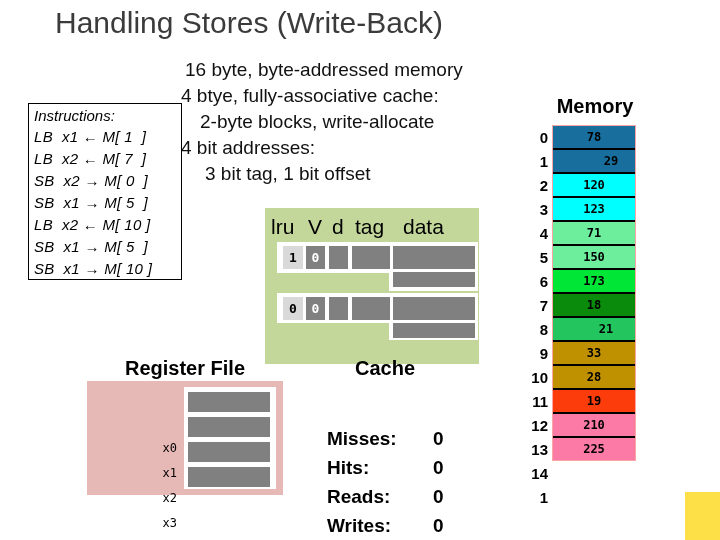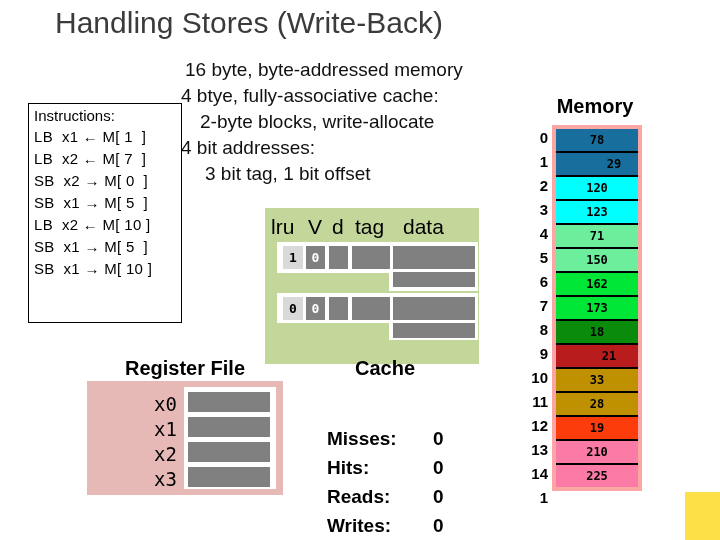--- a/index.html
+++ b/index.html
@@ -7,22 +7,22 @@
          font-family:"Liberation Sans",sans-serif;color:#000;}
   .abs{position:absolute;}
 
   .title{left:55px;top:6px;font-size:30px;color:#3b3b3b;white-space:nowrap;}
 
   .desc{left:181px;top:57px;font-size:19px;line-height:26px;color:#111;}
   .desc .ind-a{padding-left:4px;}
   .desc .ind-b{padding-left:19px;}
   .desc .ind-c{padding-left:24px;}
 
-  .instr-box{left:28px;top:103px;width:154px;height:220px;border:1px solid #000;
-             background:#fff;box-sizing:border-box;padding:3px 0 16px 5px;}
+  .instr-box{left:28px;top:103px;width:154px;height:177px;border:1px solid #000;
+             background:#fff;box-sizing:border-box;padding:3px 0 16px 5px;font-style:italic;}
   .instr-label{font-size:15px;margin-bottom:2px;}
   .instr-line{font-size:15px;line-height:22px;white-space:pre;letter-spacing:0.3px;}
 
   .cache-box{left:265px;top:208px;width:214px;height:156px;background:#c4d79b;}
   .ch{position:absolute;top:7px;font-size:21px;color:#000;}
   .wstrip{position:absolute;background:#ffffff;}
   .gcell{position:absolute;background:#808080;}
   .lru-cell{position:absolute;background:#d9d9d9;color:#000;}
   .bit{font-family:"DejaVu Sans Mono",monospace;font-weight:bold;font-size:13px;
        text-align:center;}
@@ -30,23 +30,23 @@
 
   .cap{font-weight:bold;font-size:20px;white-space:nowrap;}
   .cap-register{left:125px;top:357px;}
   .cap-cache{left:355px;top:357px;}
   .cap-memory{left:552px;top:95px;width:86px;text-align:center;}
 
   .reg-box{left:87px;top:381px;width:196px;height:114px;background:#e6b9b7;}
   .reg-strip{left:184px;top:387px;width:92px;height:102px;background:#ffffff;}
   .reg-cell{left:188px;width:82px;height:20px;background:#808080;}
   .reg-label{left:140px;width:37px;text-align:right;
-             font-family:"DejaVu Sans Mono",monospace;font-size:19px;line-height:18px;}
+             font-family:"DejaVu Sans Mono",monospace;font-size:12px;line-height:18px;margin-top:44px;}
 
-  .mem-table{left:552px;top:125px;width:82px;border:4px solid #fca5a5;}
+  .mem-table{left:552px;top:125px;width:82px;border:1px solid #fca5a5;}
   .mem-row{height:22px;border-bottom:2px solid #000;text-align:center;
            font-family:"DejaVu Sans Mono",monospace;font-weight:bold;font-size:12px;
            line-height:22px;color:#000;}
   .mem-row:last-child{border-bottom:none;}
   .addr{position:absolute;left:514px;width:34px;text-align:right;
         font-weight:bold;font-size:15px;line-height:22px;}
 
   .stats{left:327px;top:428px;font-size:19px;font-weight:bold;}
   .stat-row{height:29px;}
   .stat-label{display:inline-block;width:106px;}
@@ -139,24 +139,23 @@
   <div class="abs addr" style="top:463px;">14</div>
   <div class="abs addr" style="top:487px;">1</div>
 
   <div class="abs mem-table">
     <div class="mem-row" style="background-color: rgb(24, 111, 158);">78</div>
     <div class="mem-row" style="background-color: rgb(24, 111, 158); padding-left: 34px;">29</div>
     <div class="mem-row" style="background-color: rgb(0, 255, 255);">120</div>
     <div class="mem-row" style="background-color: rgb(0, 255, 255);">123</div>
     <div class="mem-row" style="background-color: rgb(109, 238, 157);">71</div>
     <div class="mem-row" style="background-color: rgb(109, 238, 157);">150</div>
-    <div class="mem-row" style="background-color: rgb(0, 230, 54);">162</div>
     <div class="mem-row" style="background-color: rgb(0, 230, 54);">173</div>
     <div class="mem-row" style="background-color: rgb(11, 139, 11);">18</div>
-    <div class="mem-row" style="background-color: #b91c1c; padding-left: 24px;">21</div>
+    <div class="mem-row" style="background-color: #22c55e; padding-left: 24px;">21</div>
     <div class="mem-row" style="background-color: rgb(191, 144, 0);">33</div>
     <div class="mem-row" style="background-color: rgb(191, 144, 0);">28</div>
     <div class="mem-row" style="background-color: rgb(253, 60, 12);">19</div>
     <div class="mem-row" style="background-color: rgb(251, 123, 166);">210</div>
     <div class="mem-row" style="background-color: rgb(251, 123, 166);">225</div>
   </div>
 
   <div class="abs stats">
     <div class="stat-row">
       <span class="stat-label">Misses:</span><span>0</span>

